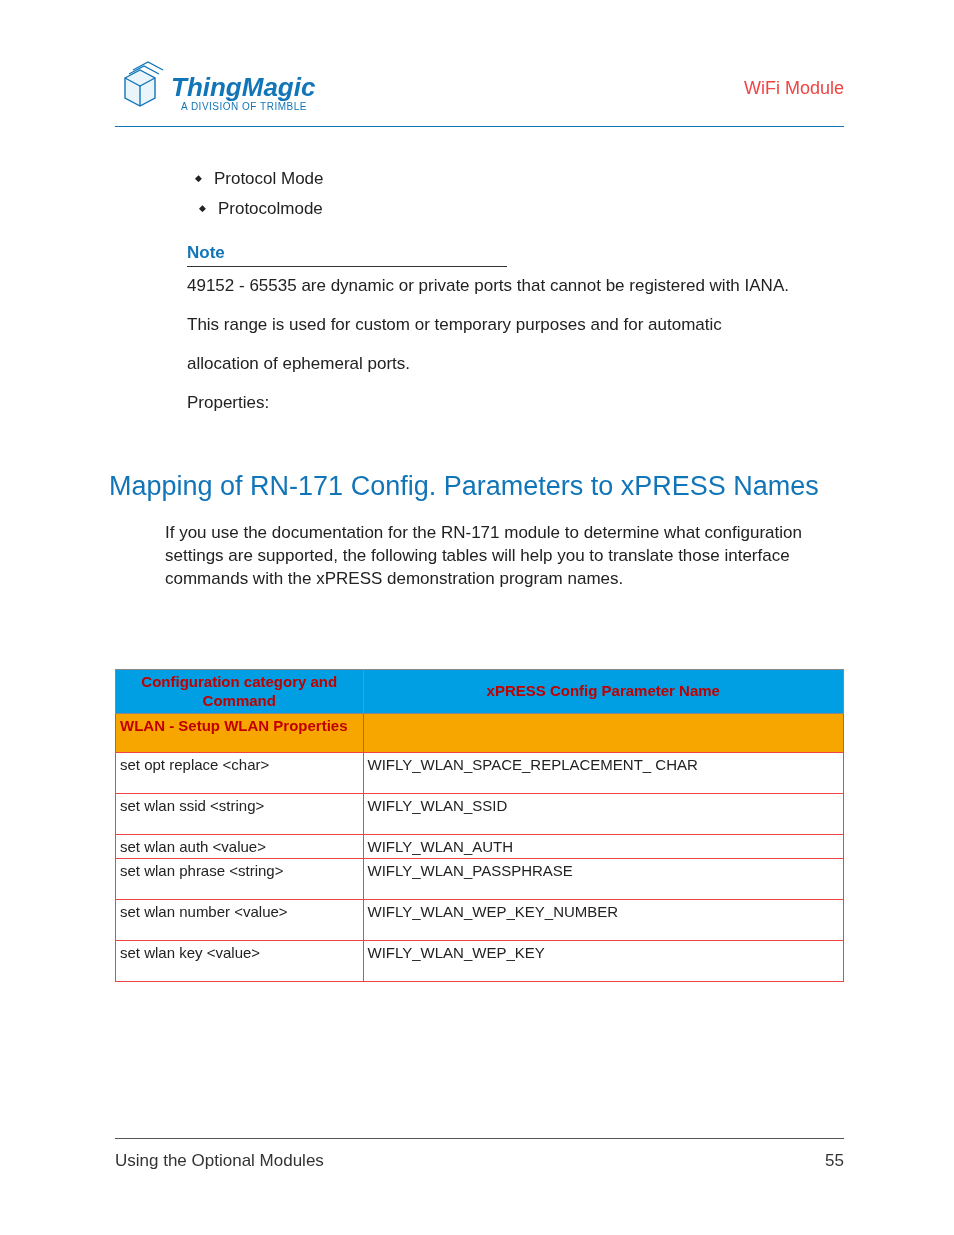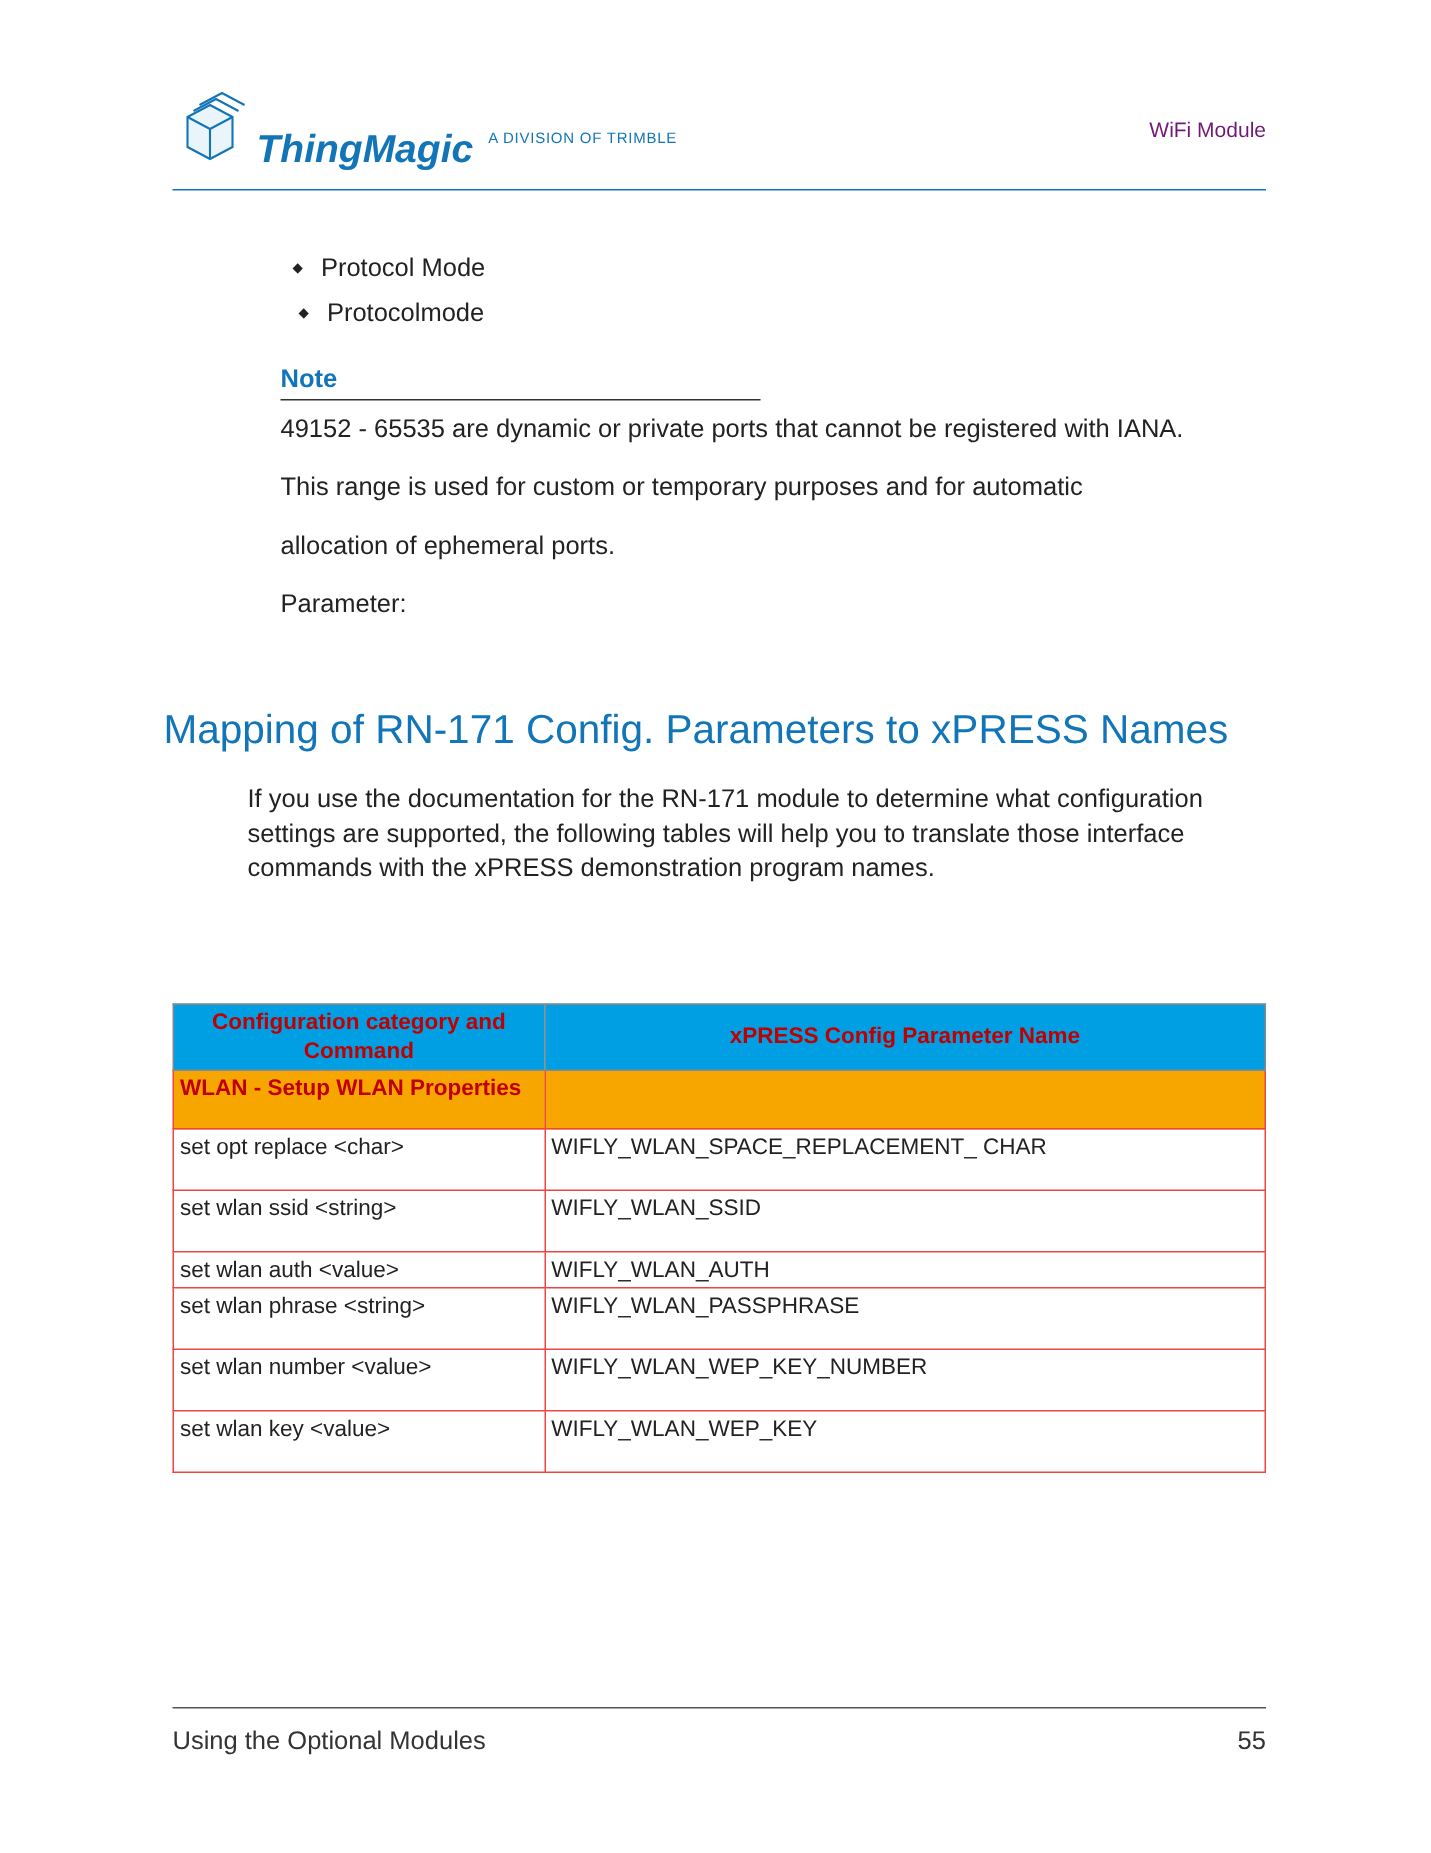--- a/index.html
+++ b/index.html
@@ -29,41 +29,41 @@
     height: 68px;
   }
   .logo {
     display: flex;
     align-items: flex-start;
     gap: 6px;
   }
   .logo svg { display:block; }
   .logo-text {
     display:flex;
-    flex-direction:row;
+    flex-direction:column;
     line-height:1;
-    margin-top:28px;
+    margin-top:16px;
   }
   .logo-text .brand {
     font-style: italic;
     font-weight: bold;
     color:#1275b8;
     font-size: 26px;
     letter-spacing:0px;
   }
   .logo-text .tag {
     font-size: 10px;
     color:#1275b8;
     letter-spacing: 0.5px;
     margin-top:2px;
     margin-left:10px;
   }
   .header-right {
-    font-size: 14px;
-    color:#701a75;
+    font-size: 18px;
+    color:#ef4444;
     margin-top:20px;
   }
   .content {
     margin-top: 40px;
     margin-left: 50px;
     font-size: 17px;
     line-height: 1.4;
   }
   ul.bullets { list-style: none; padding-left: 30px; margin:0; }
   ul.bullets > li::before { content: "\25C6"; font-size: 9px; margin-right: 12px; position:relative; top:-3px; }
@@ -172,21 +172,21 @@
       <li>Protocolmode</li>
     </ul>
 
     <div class="note-block">
       <div class="note-title">Note</div>
       <hr class="note-rule">
       <div class="note-body">
         <p class="note-p" style="margin-left:-18px;">49152 - 65535 are dynamic or private ports that cannot be registered with IANA.</p>
         <p class="note-p" style="margin-left:-18px;">This range is used for custom or temporary purposes and for automatic</p>
         <p class="note-p" style="margin-left:-18px;">allocation of ephemeral ports.</p>
-        <p class="note-p" style="margin-left:-18px; margin-bottom:10px;">Parameter:</p>
+        <p class="note-p" style="margin-left:-18px; margin-bottom:10px;">Properties:</p>
       </div>
     </div>
   </div>
 
   <h2 class="section">Mapping of RN-171 Config. Parameters to xPRESS Names</h2>
   <p class="intro">If you use the documentation for the RN-171 module to determine what configuration settings are supported, the following tables will help you to translate those interface commands with the xPRESS demonstration program names.</p>
 
   <table class="maptable">
     <colgroup>
         <col style="width:34%">

